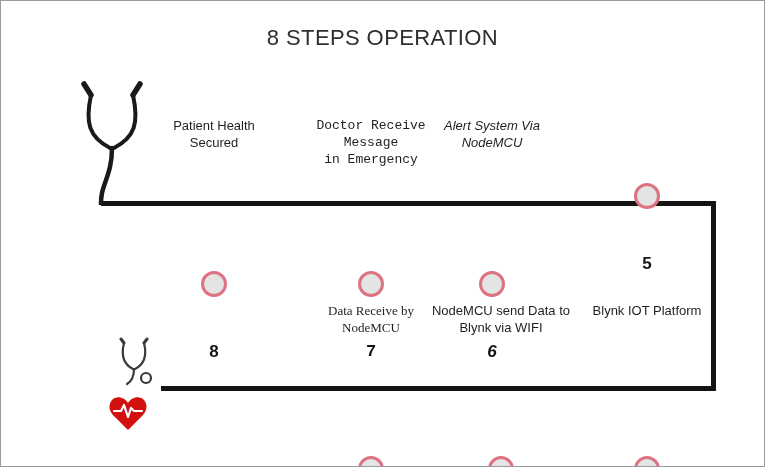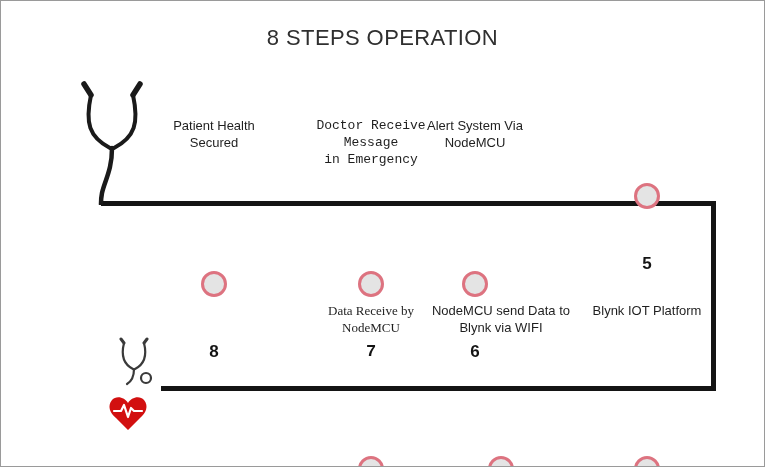--- a/index.html
+++ b/index.html
@@ -81,21 +81,21 @@
     <div class="step-circle"></div>
     <div class="step-number">8</div>
   </div>
   <div class="step" style="left:285px; top:116px;font-family:Liberation Mono, monospace;">
     <div class="step-label">Doctor Receive Message
 in Emergency</div>
     <div class="spacer"></div>
     <div class="step-circle"></div>
     <div class="step-number">7</div>
   </div>
-  <div class="step" style="left:389px; top:116px;">
+  <div class="step" style="left:406px; top:116px;font-style:italic;">
     <div class="step-label">Alert System Via
 NodeMCU</div>
     <div class="spacer"></div>
     <div class="step-circle"></div>
     <div class="step-number">6</div>
   </div>
   <div class="step" style="left:561px; top:116px;">
     <div class="spacer"></div>
     <div class="step-circle"></div>
     <div class="step-number">5</div>

